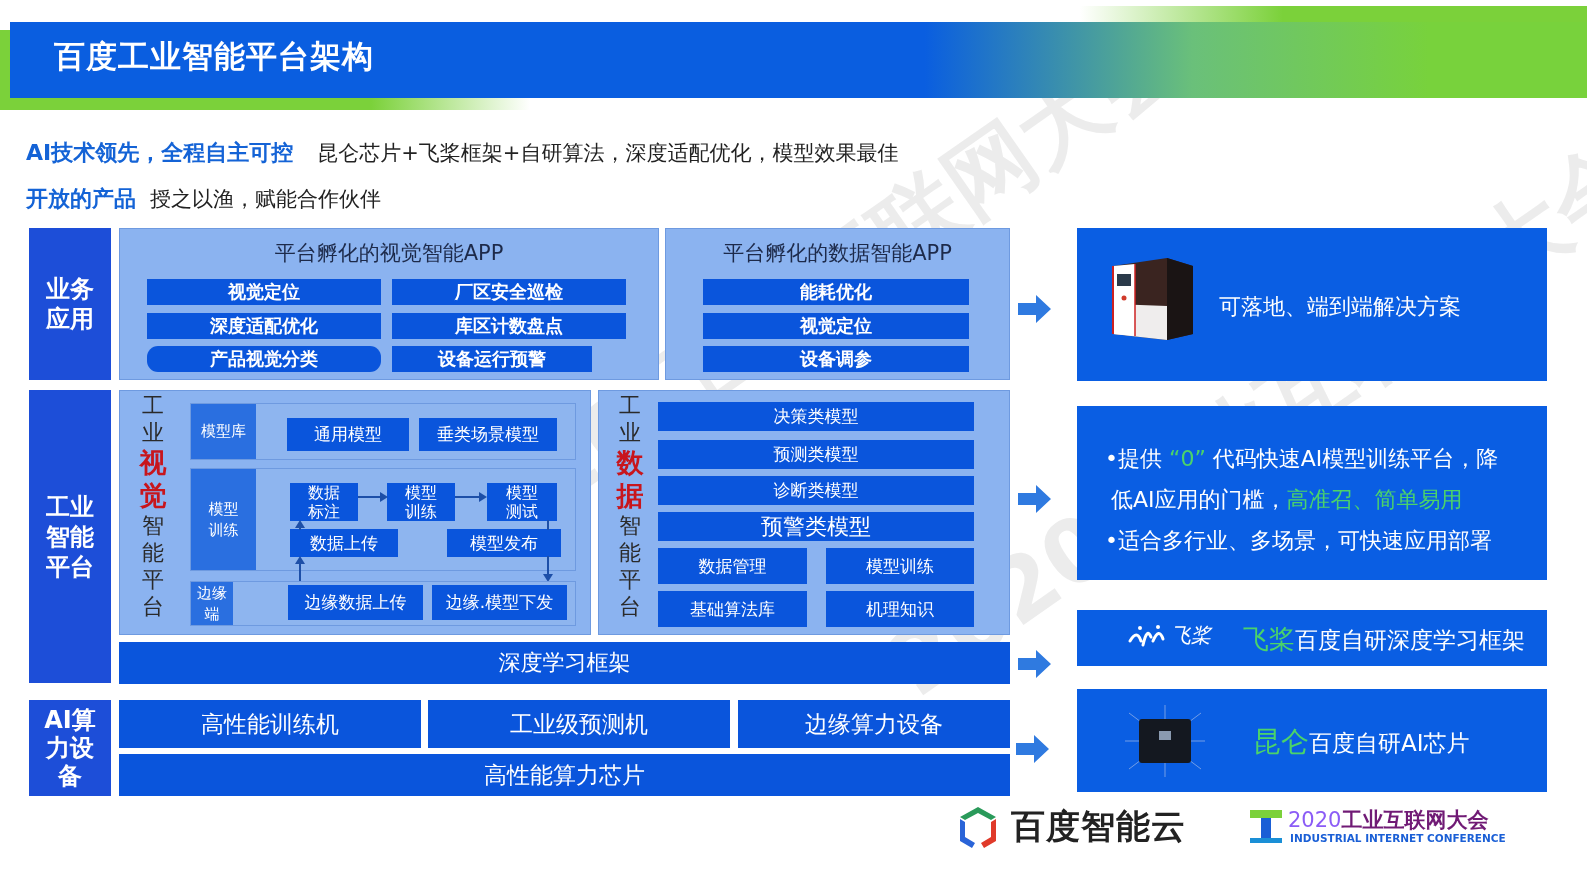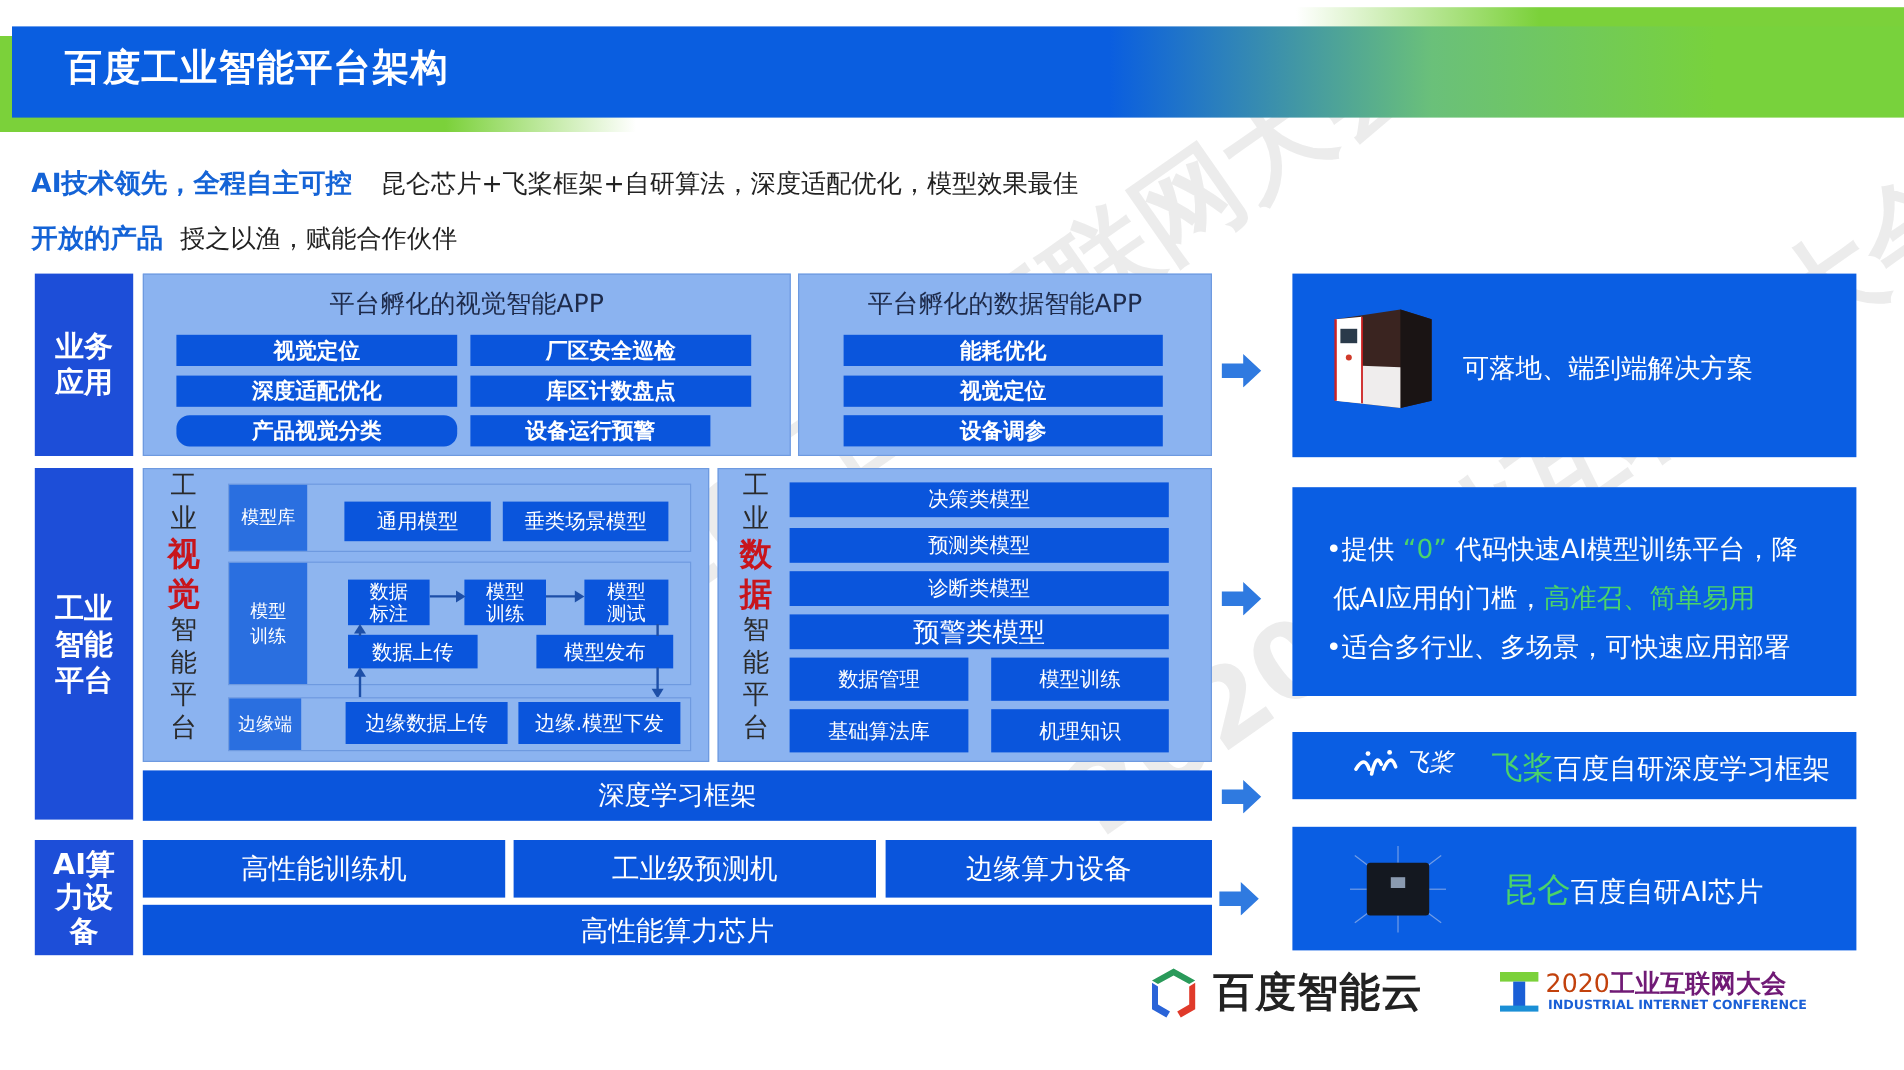--- a/index.html
+++ b/index.html
@@ -125,21 +125,21 @@
   <polygon points="1,44 6,36 11,44" fill="#1d4fa8"></polygon>
   <polygon points="1,8 6,0 11,8" fill="#1d4fa8"></polygon>
 </svg>
 <svg class="abs" style="left:542px;top:520px;" width="12" height="64">
   <line x1="6" y1="0" x2="6" y2="10" stroke="#1d4fa8" stroke-width="2"></line>
   <line x1="6" y1="36" x2="6" y2="56" stroke="#1d4fa8" stroke-width="2"></line>
   <polygon points="1,54 6,62 11,54" fill="#1d4fa8"></polygon>
 </svg>
 
 <div class="abs subrow" style="left:190px;top:581px;width:386px;height:45px;"></div>
-<div class="abs rowtag" style="left:191px;top:582px;width:60px;height:43px;">边缘端</div>
+<div class="abs rowtag" style="left:191px;top:582px;width:42px;height:43px;">边缘端</div>
 <div class="abs dark-btn" style="left:288px;top:585px;width:135px;height:35px;font-size:17px;">边缘数据上传</div>
 <div class="abs dark-btn" style="left:432px;top:585px;width:135px;height:35px;font-size:17px;">边缘.模型下发</div>
 
 <div class="abs light-panel" style="left:598px;top:390px;width:412px;height:245px;"></div>
 <div class="abs vert-label" style="left:615px;top:392px;">
   <div>工业</div>
   <div class="red">数据</div>
   <div>智能平台</div>
 </div>
 <div class="abs dark-btn" style="left:658px;top:402px;width:316px;height:29px;font-size:17px;">决策类模型</div>
@@ -243,16 +243,16 @@
   <span style="font-size:34px;font-weight:bold;color:#222;letter-spacing:1px;">百度智能云</span>
 </div>
 
 <div class="abs" style="left:1248px;top:806px;">
   <svg class="abs" style="left:0;top:2px;" width="36" height="36">
     <rect x="2" y="2" width="32" height="8" fill="#7bd13a"></rect>
     <rect x="13" y="10" width="10" height="22" fill="#1a5fd6"></rect>
     <rect x="2" y="30" width="32" height="5" fill="#1a8fd6"></rect>
   </svg>
   <div class="abs" style="left:40px;top:0;white-space:nowrap;font-size:21px;">
-    <span style="color:#c2410c;margin-top:36px;">2020</span><span style="color:#701a75;font-weight:bold;">工业互联网大会</span>
+    <span style="color:#8b5cf6;margin-top:36px;">2020</span><span style="color:#701a75;font-weight:bold;">工业互联网大会</span>
   </div>
   <div class="abs" style="left:42px;top:26px;white-space:nowrap;font-size:10.5px;font-weight:bold;color:#1a5fd6;">INDUSTRIAL INTERNET CONFERENCE</div>
 </div>
 
 </body></html>

